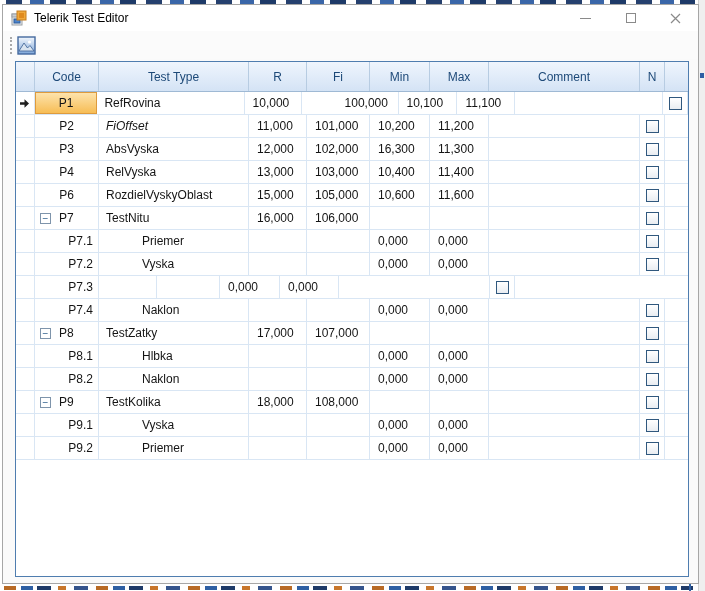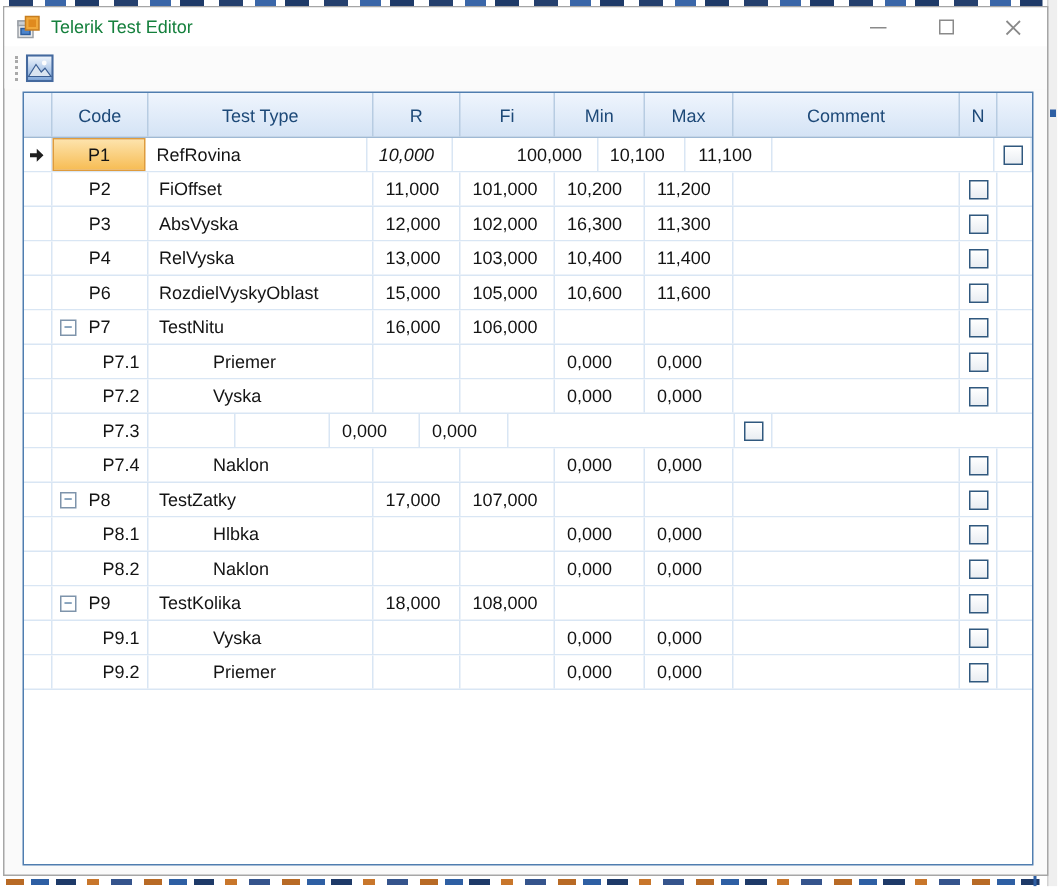--- a/index.html
+++ b/index.html
@@ -15,21 +15,21 @@
     background:repeating-linear-gradient(90deg,#B86A25 0 12px,#fff 12px 17px,#2E5FA3 17px 29px,#fff 29px 33px,#1E3A68 33px 47px,#fff 47px 54px,#C8762B 54px 62px,#fff 62px 70px,#35548C 70px 84px,#fff 84px 92px);}
   .bg-bottom .vline{position:absolute;right:14px;top:0;width:2px;height:7px;background:#2E5FA3;}
   .bg-right{position:absolute;right:0;top:0;width:6px;height:591px;background:#EFEFEF;border-left:1px solid #D2D2D2;}
   .bg-right .mark{position:absolute;left:1px;top:73px;width:4px;height:5px;background:#2E5FA3;}
 
   
   .window{position:absolute;left:2px;top:4px;width:697px;height:580px;box-sizing:border-box;
           background:#FAFAFA;border:1px solid #A6A6A6;}
   .titlebar{position:relative;height:26px;background:#FFFFFF;display:flex;align-items:center;}
   .app-icon{margin-left:8px;width:16px;height:16px;flex:0 0 auto;}
-  .title-text{margin-left:7px;font-size:12px;color:#15803d;white-space:nowrap;}
+  .title-text{margin-left:7px;font-size:12px;color:#000000;white-space:nowrap;}
   .caption-buttons{position:absolute;right:0;top:0;height:26px;display:flex;}
   .cap-btn{width:45px;height:26px;display:flex;align-items:center;justify-content:center;}
   .glyph-min{width:11px;height:1px;background:#8A8A8A;}
   .glyph-max{width:10px;height:10px;border:1px solid #8A8A8A;box-sizing:border-box;background:transparent;}
 
   
   .toolbar{position:relative;height:28px;background:#FBFBFB;}
   .grip{position:absolute;left:7px;top:6px;height:17px;width:0;border-left:2px dotted #A9A9A9;}
   .tool-btn{position:absolute;left:13px;top:4px;width:21px;height:21px;display:flex;align-items:center;justify-content:center;}
 
@@ -130,33 +130,33 @@
         </div>
       <div id="grid-body">
           <div class="grow">
             <div class="gcell rowhead" style="width: 19px;">
               <svg width="11" height="11" viewBox="0 0 11 11">
                 <path d="M1 4.2 L5.5 4.2 L5.5 1.2 L10 5.5 L5.5 9.8 L5.5 6.8 L1 6.8 Z" fill="#1F1F1F"></path>
               </svg>
             </div>
             <div class="gcell code-center sel" style="width: 64px;">P1</div>
             <div class="gcell tt0" style="width: 150px;">RefRovina</div>
-            <div class="gcell num" style="width: 58px; font-style: italic;">10,000</div>
+            <div class="gcell num" style="width: 58px;">10,000</div>
             <div class="gcell num" style="width: 63px; margin-left: 35px;">100,000</div>
             <div class="gcell num" style="width: 60px;">10,100</div>
             <div class="gcell num" style="width: 59px;">11,100</div>
             <div class="gcell" style="width: 151px;"></div>
             <div class="gcell ncell" style="width: 25px;">
               <span class="cb"></span>
             </div>
           </div>
           <div class="grow">
             <div class="gcell rowhead" style="width: 19px;"></div>
             <div class="gcell code-center" style="width: 64px;">P2</div>
-            <div class="gcell tt0" style="width: 150px;">FiOffset</div>
+            <div class="gcell tt0" style="width: 150px; font-style: italic;">FiOffset</div>
             <div class="gcell num" style="width: 58px;">11,000</div>
             <div class="gcell num" style="width: 63px;">101,000</div>
             <div class="gcell num" style="width: 60px;">10,200</div>
             <div class="gcell num" style="width: 59px;">11,200</div>
             <div class="gcell" style="width: 151px;"></div>
             <div class="gcell ncell" style="width: 25px;">
               <span class="cb"></span>
             </div>
           </div>
           <div class="grow">

